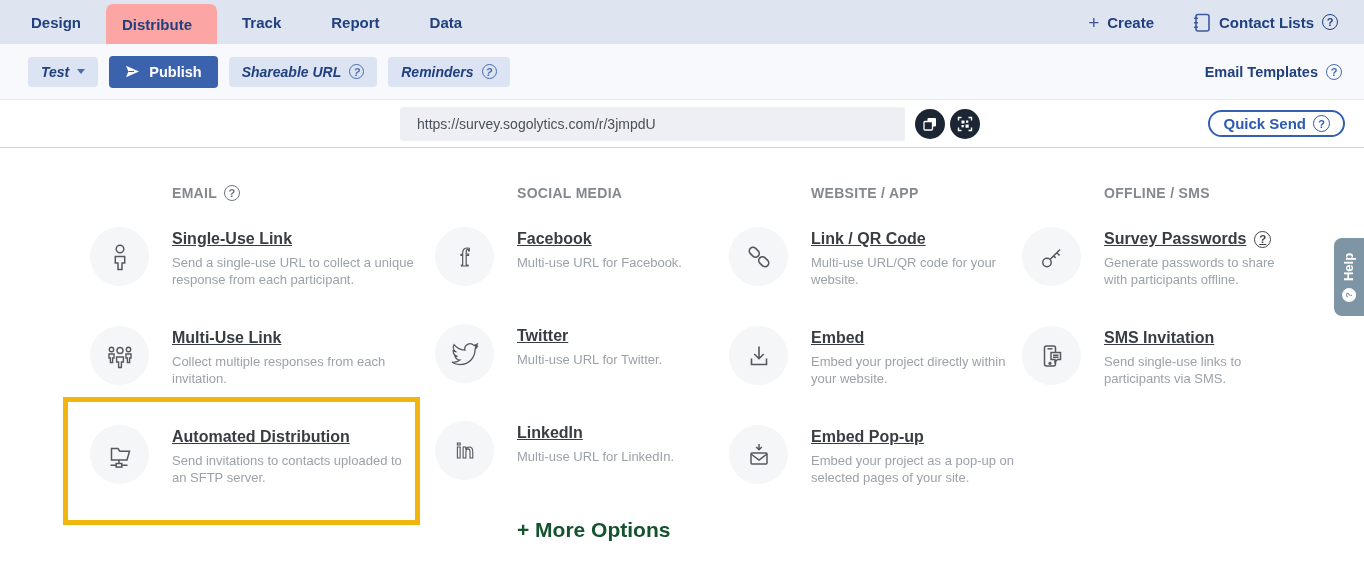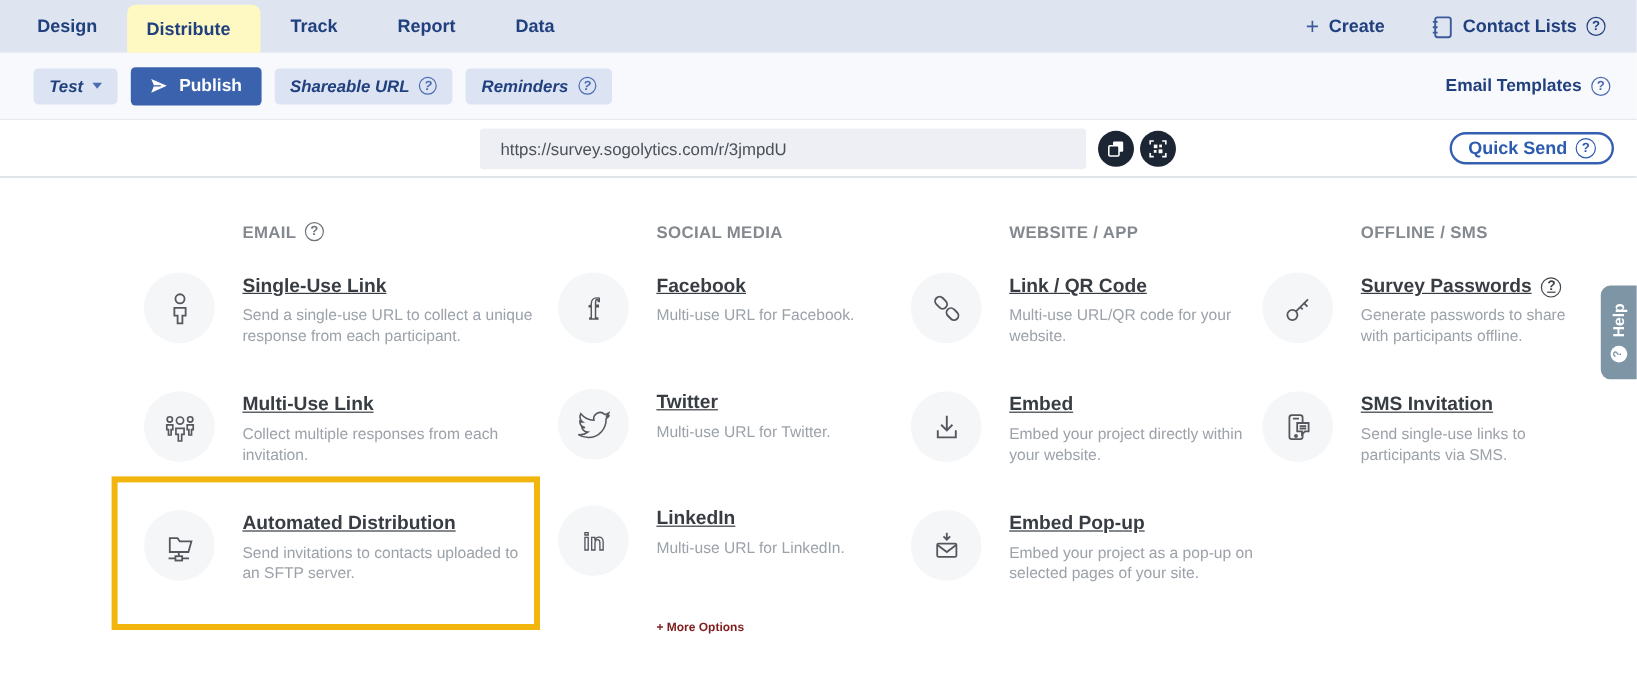--- a/index.html
+++ b/index.html
@@ -5,21 +5,21 @@
   * { margin:0; padding:0; box-sizing:border-box; }
   html,body { width:1364px; height:582px; overflow:hidden; background:#fff;
     font-family:"Liberation Sans", sans-serif; }
   .app { width:1364px; height:582px; position:relative; background:#fff; }
 
   
   .topbar { height:44px; background:#dfe4f1; display:flex; align-items:stretch; }
   .tabs { display:flex; margin-left:6px; }
   .tab { padding:0 25px; display:flex; align-items:center; font-size:15px; font-weight:700;
     color:#21407e; cursor:pointer; }
-  .tab.active { background:#fef9c3; border-radius:7px 7px 0 0; margin-top:4px;padding-left:16px; }
+  .tab.active { background:#fca5a5; border-radius:7px 7px 0 0; margin-top:4px;padding-left:16px; }
   .topbar-right { margin-left:auto; display:flex; align-items:center; gap:38px; padding-right:26px; }
   .tb-action { display:flex; align-items:center; gap:8px; color:#21407e; font-size:15px;
     font-weight:700; cursor:pointer; }
   .plus { font-size:19px; font-weight:400; line-height:1; color:#3c5a9b; }
 
   .qmark { display:inline-flex; align-items:center; justify-content:center; width:16px; height:16px;
     border:1.3px solid currentColor; border-radius:50%; font-size:11px; font-weight:700; flex:0 0 auto; }
 
   
   .toolbar { height:56px; background:#f8f9fc; border-bottom:1px solid #e6e9f1; display:flex;
@@ -45,21 +45,21 @@
   .circle-btn { width:30px; height:30px; border-radius:50%; background:#1c2534; border:none;
     display:flex; align-items:center; justify-content:center; cursor:pointer; }
   .circle-btn.copy { margin-left:10px; }
   .circle-btn.qr { margin-left:5px; }
   .quick-send { margin-left:auto; margin-right:19px; height:27px; padding:0 13px;
     border:2px solid #3560b2; border-radius:14px; background:#fff; color:#2d5bb0; font-size:15px;
     font-weight:700; display:flex; align-items:center; gap:7px; cursor:pointer; font-family:inherit; }
   .quick-send .qmark { width:17px; height:17px; }
 
   
-  .content { display:flex; padding:37px 0 0 120px; }
+  .content { display:flex; padding:37px 0 0 90px; }
   .col { flex:0 0 auto; }
   .col-email { width:345px; }
   .col-social { width:294px; }
   .col-website { width:293px; }
   .col-offline { width:300px; }
   .col-header { margin:0 0 26px 82px; display:flex; align-items:center; gap:7px; font-size:14px;
     font-weight:700; color:#84898f; letter-spacing:.3px; }
   .col-header .qmark { color:#6f757c; }
   .item { display:flex; margin-bottom:38px; cursor:pointer; }
   .icon-circle { width:59px; height:59px; border-radius:50%; background:#f5f6f7; display:flex;
@@ -70,21 +70,21 @@
   .item-title .qmark { color:#41464c; width:17px; height:17px; font-size:11.5px; }
   .item-desc { font-size:13px; color:#9ca2a9; line-height:17px; }
   .col-email  .item-desc { width:242px; }
   .col-website .item-desc { width:205px; }
   .col-offline .item-desc { width:195px; }
 
   .highlight { position:relative; }
   .highlight::before { content:""; position:absolute; left:-27px; top:-28px; width:347px; height:118px;
     border:5px solid #f2b50d; pointer-events:none; }
 
-  .more-options { margin:3px 0 0 82px; color:#7f1d1d; font-size:10px; font-weight:700; cursor:pointer; }
+  .more-options { margin:3px 0 0 82px; color:#14532d; font-size:21px; font-weight:700; cursor:pointer; }
 
   
   .help-tab { position:absolute; top:238px; right:0; width:30px; height:78px; background:#7e95a5;
     border-radius:8px 0 0 8px; display:flex; align-items:center; justify-content:center;
     cursor:pointer; z-index:5; }
   .help-inner { transform:rotate(-90deg); display:flex; align-items:center; gap:7px;
     white-space:nowrap; color:#fff; font-size:13px; font-weight:700; }
   .help-inner .qmark { width:14px; height:14px; font-size:9.5px; border-color:#fff; background:#fff;
     color:#7e95a5; border:none; }
 

